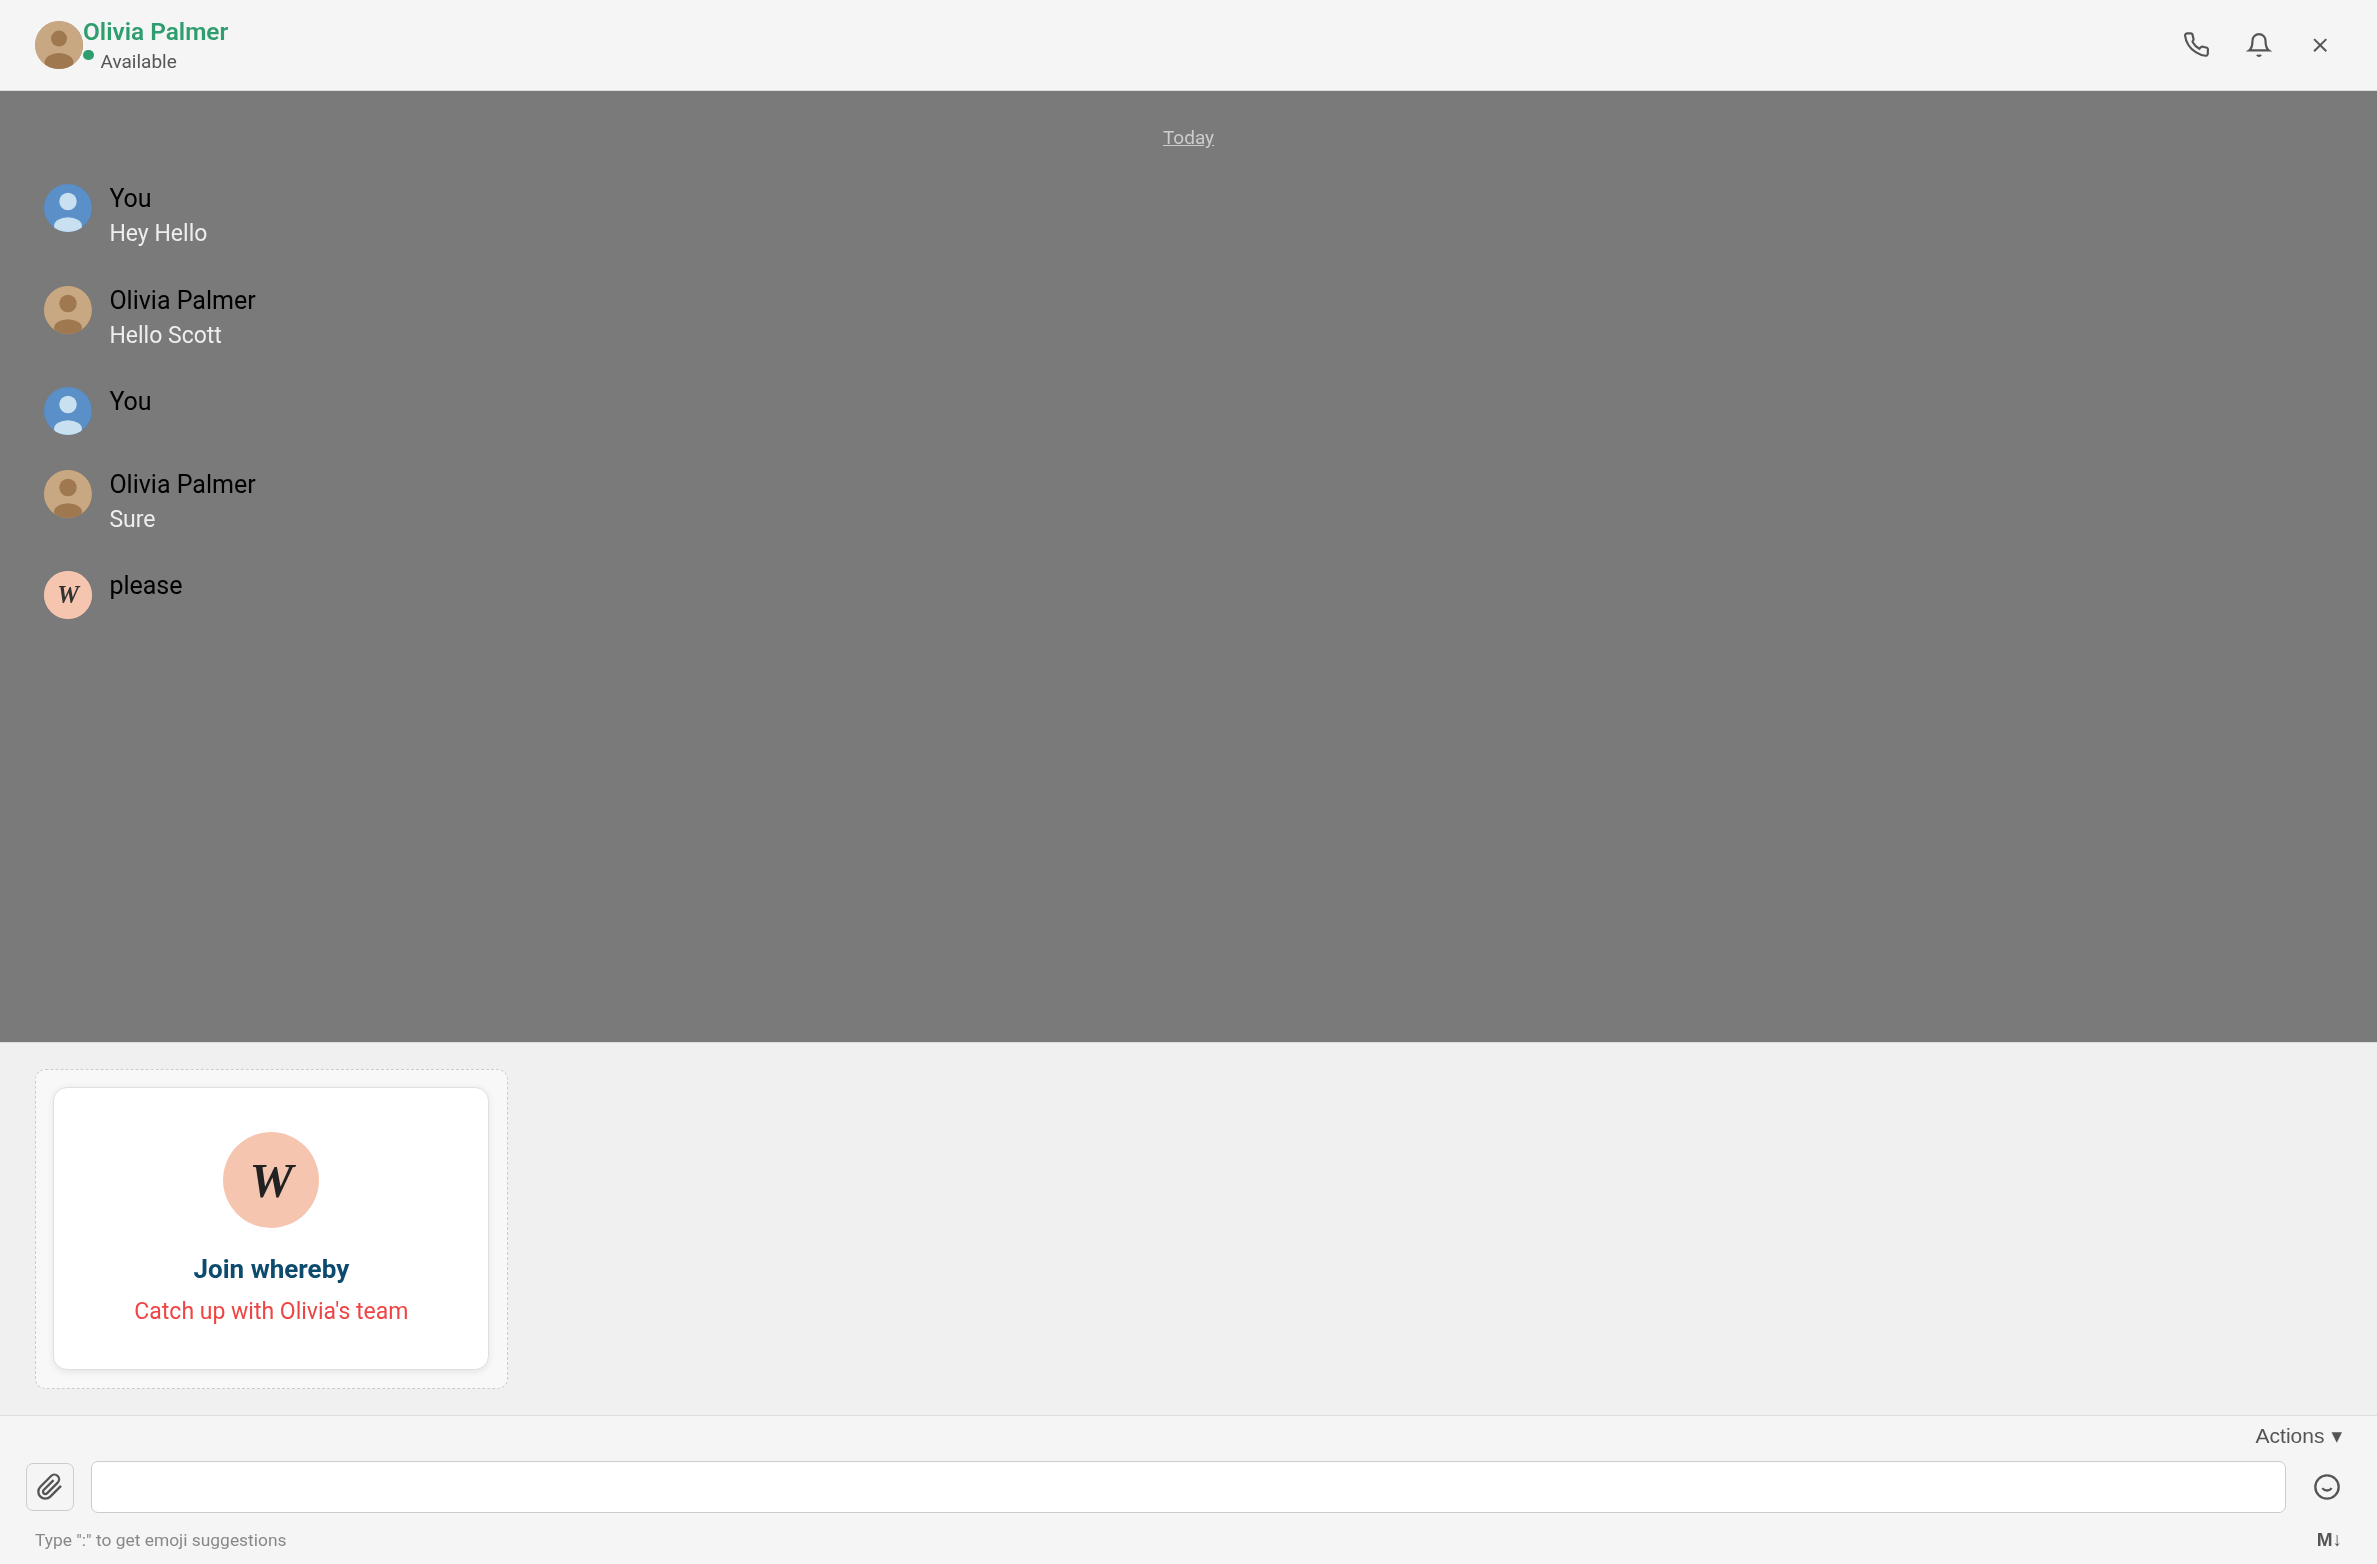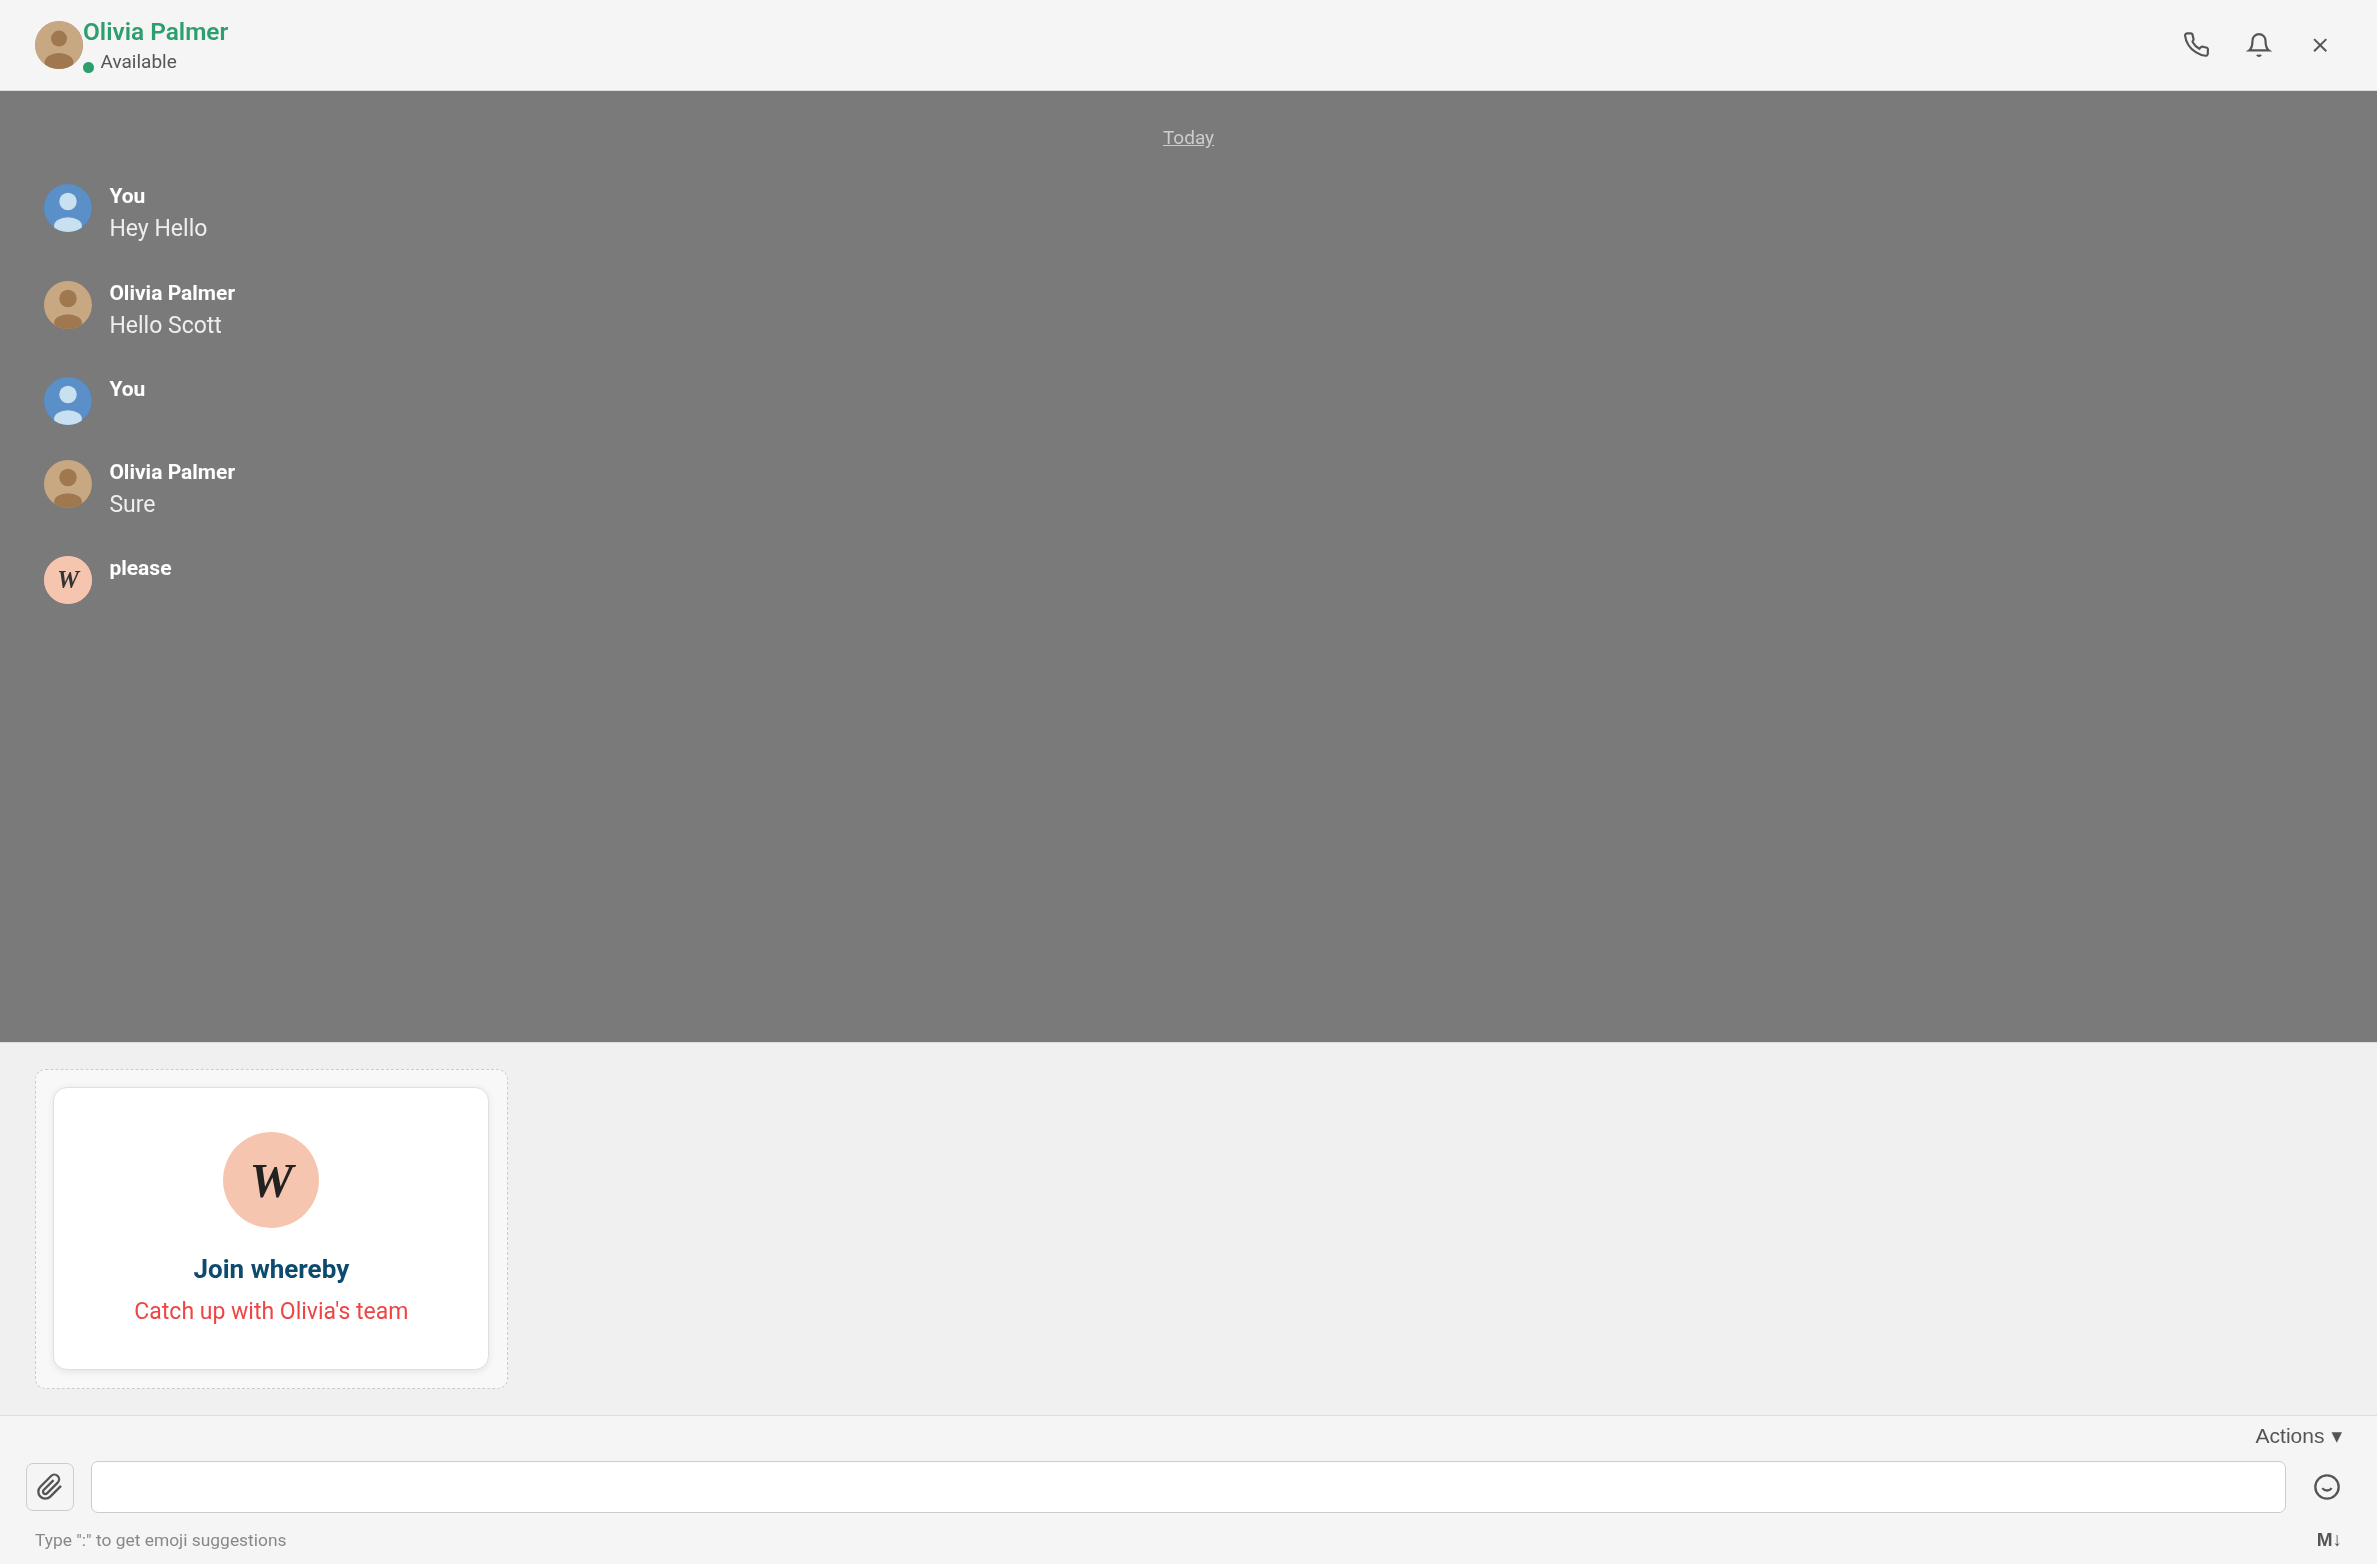--- a/index.html
+++ b/index.html
@@ -55,21 +55,21 @@
     }
 
     .header-name {
       font-size: 24.4px;
       font-weight: 600;
       color: #2e9e6e;
     }
 
     .header-status {
       display: flex;
-      align-items: flex-end;
+      align-items: flex-start;
       gap: 7px;
       font-size: 19px;
       color: #555;
       margin-top: 3.5px;
     }
 
     .status-dot {
       width: 10.5px;
       height: 10.5px;
       border-radius: 50%;
@@ -149,23 +149,23 @@
       font-size: 23px;
       font-weight: 900;
     }
 
     .msg-content {
       display: flex;
       flex-direction: column;
     }
 
     .msg-sender {
-      font-size: 21px;
-      font-weight: 700;
-      color: #ffffff;
+      font-size: 25px;
+      font-weight: 400;
+      color: #000000;
       margin-bottom: 5.2px;
     }
 
     .msg-text {
       font-size: 23px;
       color: #eee;
       line-height: 1.4;
     }
 
     .msg-text .time-link {

